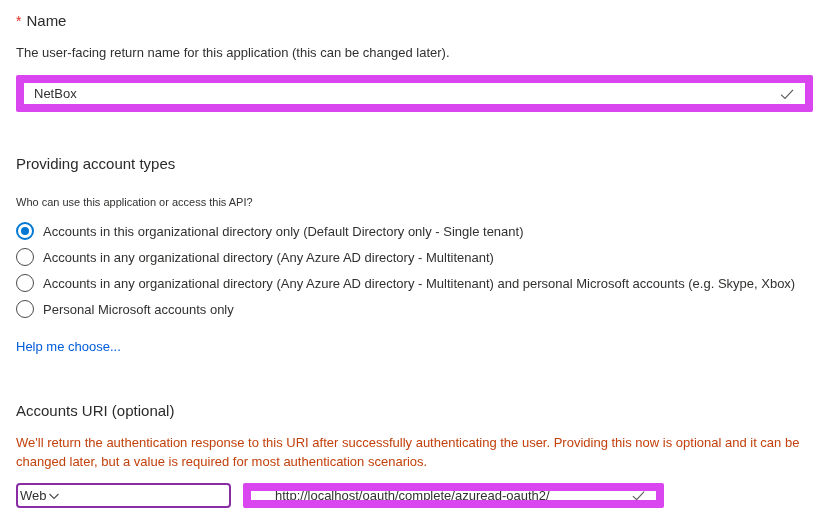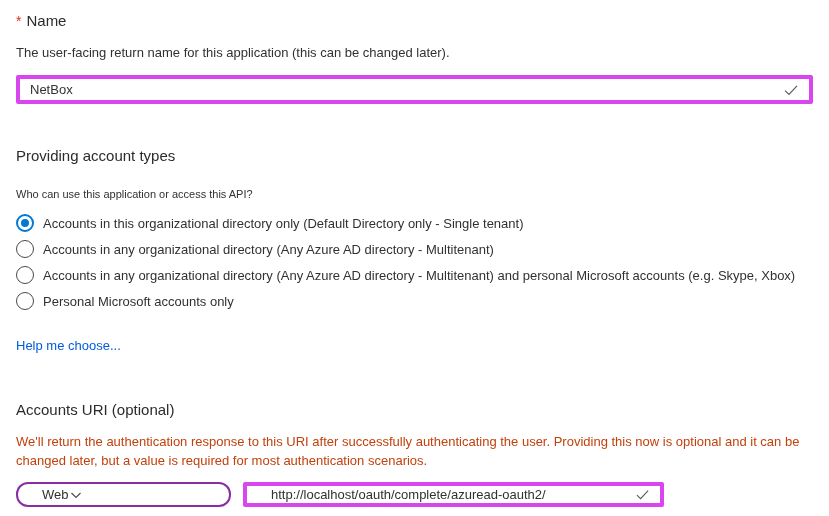--- a/index.html
+++ b/index.html
@@ -18,21 +18,21 @@
   .required-star { color: #e02b20; margin-right: 5px; font-size: 14px; }
 
   .field-desc {
     font-size: 13px; line-height: 18px; color: #323130;
     margin-top: 13px;
   }
 
   
   .input-wrap {
     position: relative; margin-top: 13px;
-    border: 4px solid #d946ef; border-radius: 2px;
+    border: 8px solid #d946ef; border-radius: 2px;
     height: 21px; background: #fff;
     display: flex; align-items: center;
   }
   .input-wrap input {
     border: none; outline: none; background: transparent;
     font-family: inherit; font-size: 13px; color: #323130;
     flex: 1 1 auto; padding: 0 0 0 10px; height: 100%;
   }
   .valid-check { flex: 0 0 auto; padding: 0 10px 0 6px; display: flex; align-items: center; }
 
@@ -48,36 +48,36 @@
     position: relative;
   }
   .radio-row.selected .radio-circle { border: 2px solid #0078d4; }
   .radio-row.selected .radio-circle::after {
     content: ""; position: absolute; left: 3px; top: 3px; right: 3px; bottom: 3px;
     background: #0078d4; border-radius: 50%;
   }
   .radio-label { font-size: 13px; margin-left: 9px; color: #323130; white-space: nowrap; }
 
   .help-link {
-    display: inline-block; margin-top: 24px; font-size: 13px;
+    display: inline-block; margin-top: 17px; font-size: 13px;
     color: #015cda; text-decoration: none; cursor: pointer;
   }
 
   #section-redirect { margin-top: 46px; }
   .para-desc {
     font-size: 13px; line-height: 19px; color: #c2410c;
     margin-top: 12px; max-width: 806px;
   }
 
   .uri-row { display: flex; margin-top: 12px; align-items: center; }
   .combobox {
     box-sizing: border-box; width: 215px; height: 25px;
-    border: 2px solid #8a2da5; border-radius: 12px; background: #fff;
+    border: 2px solid #8a2da5; border-radius: 4px; background: #fff;
     display: flex; align-items: center; 
-    padding: 0 24px; cursor: pointer;
+    padding: 0 2px; cursor: pointer;
   }
   .combobox .combo-value { font-size: 13px; color: #323130; }
   .uri-input-wrap {
     box-sizing: border-box; width: 421px; height: 25px;
     margin-left: 12px; margin-top: 0; padding-left: 14px;
   }
   .uri-row .input-wrap { margin-top: 0; height: 25px; box-sizing: border-box; }
 </style>
 </head>
 <body>

